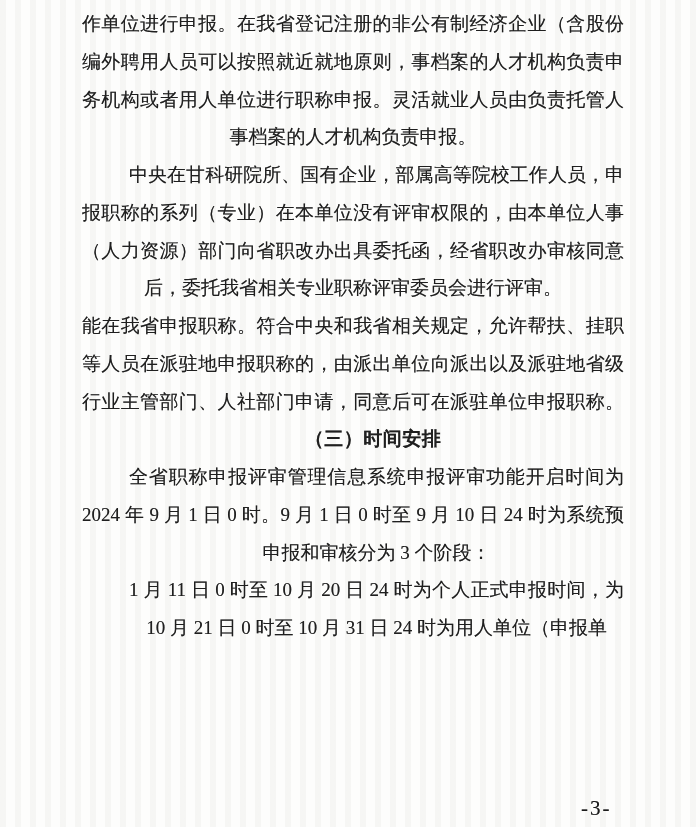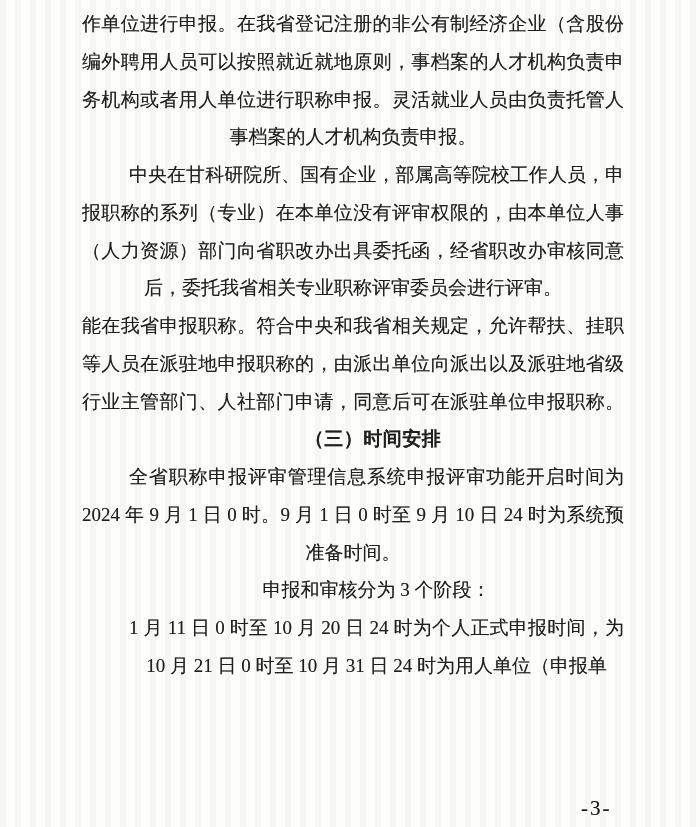--- a/index.html
+++ b/index.html
@@ -83,19 +83,18 @@
       <div class="line justify indent">中央在甘科研院所、国有企业，部属高等院校工作人员，申</div>
       <div class="line justify">报职称的系列（专业）在本单位没有评审权限的，由本单位人事</div>
       <div class="line justify">（人力资源）部门向省职改办出具委托函，经省职改办审核同意</div>
       <div class="line">后，委托我省相关专业职称评审委员会进行评审。</div>
       <div class="line justify">能在我省申报职称。符合中央和我省相关规定，允许帮扶、挂职</div>
       <div class="line justify">等人员在派驻地申报职称的，由派出单位向派出以及派驻地省级</div>
       <div class="line justify">行业主管部门、人社部门申请，同意后可在派驻单位申报职称。</div>
       <div class="line bold">（三）时间安排</div>
       <div class="line justify indent">全省职称申报评审管理信息系统申报评审功能开启时间为</div>
       <div class="line justify">2024 年 9 月 1 日 0 时。9 月 1 日 0 时至 9 月 10 日 24 时为系统预</div>
-      <div class="line">准备时间。</div>
       <div class="line indent">申报和审核分为 3 个阶段：</div>
       <div class="line justify indent">1 月 11 日 0 时至 10 月 20 日 24 时为个人正式申报时间，为</div>
       <div class="line indent">10 月 21 日 0 时至 10 月 31 日 24 时为用人单位（申报单位）</div>
     </div>
   <div class="page-number">-3-</div>
 </div>
 
 </body></html>

